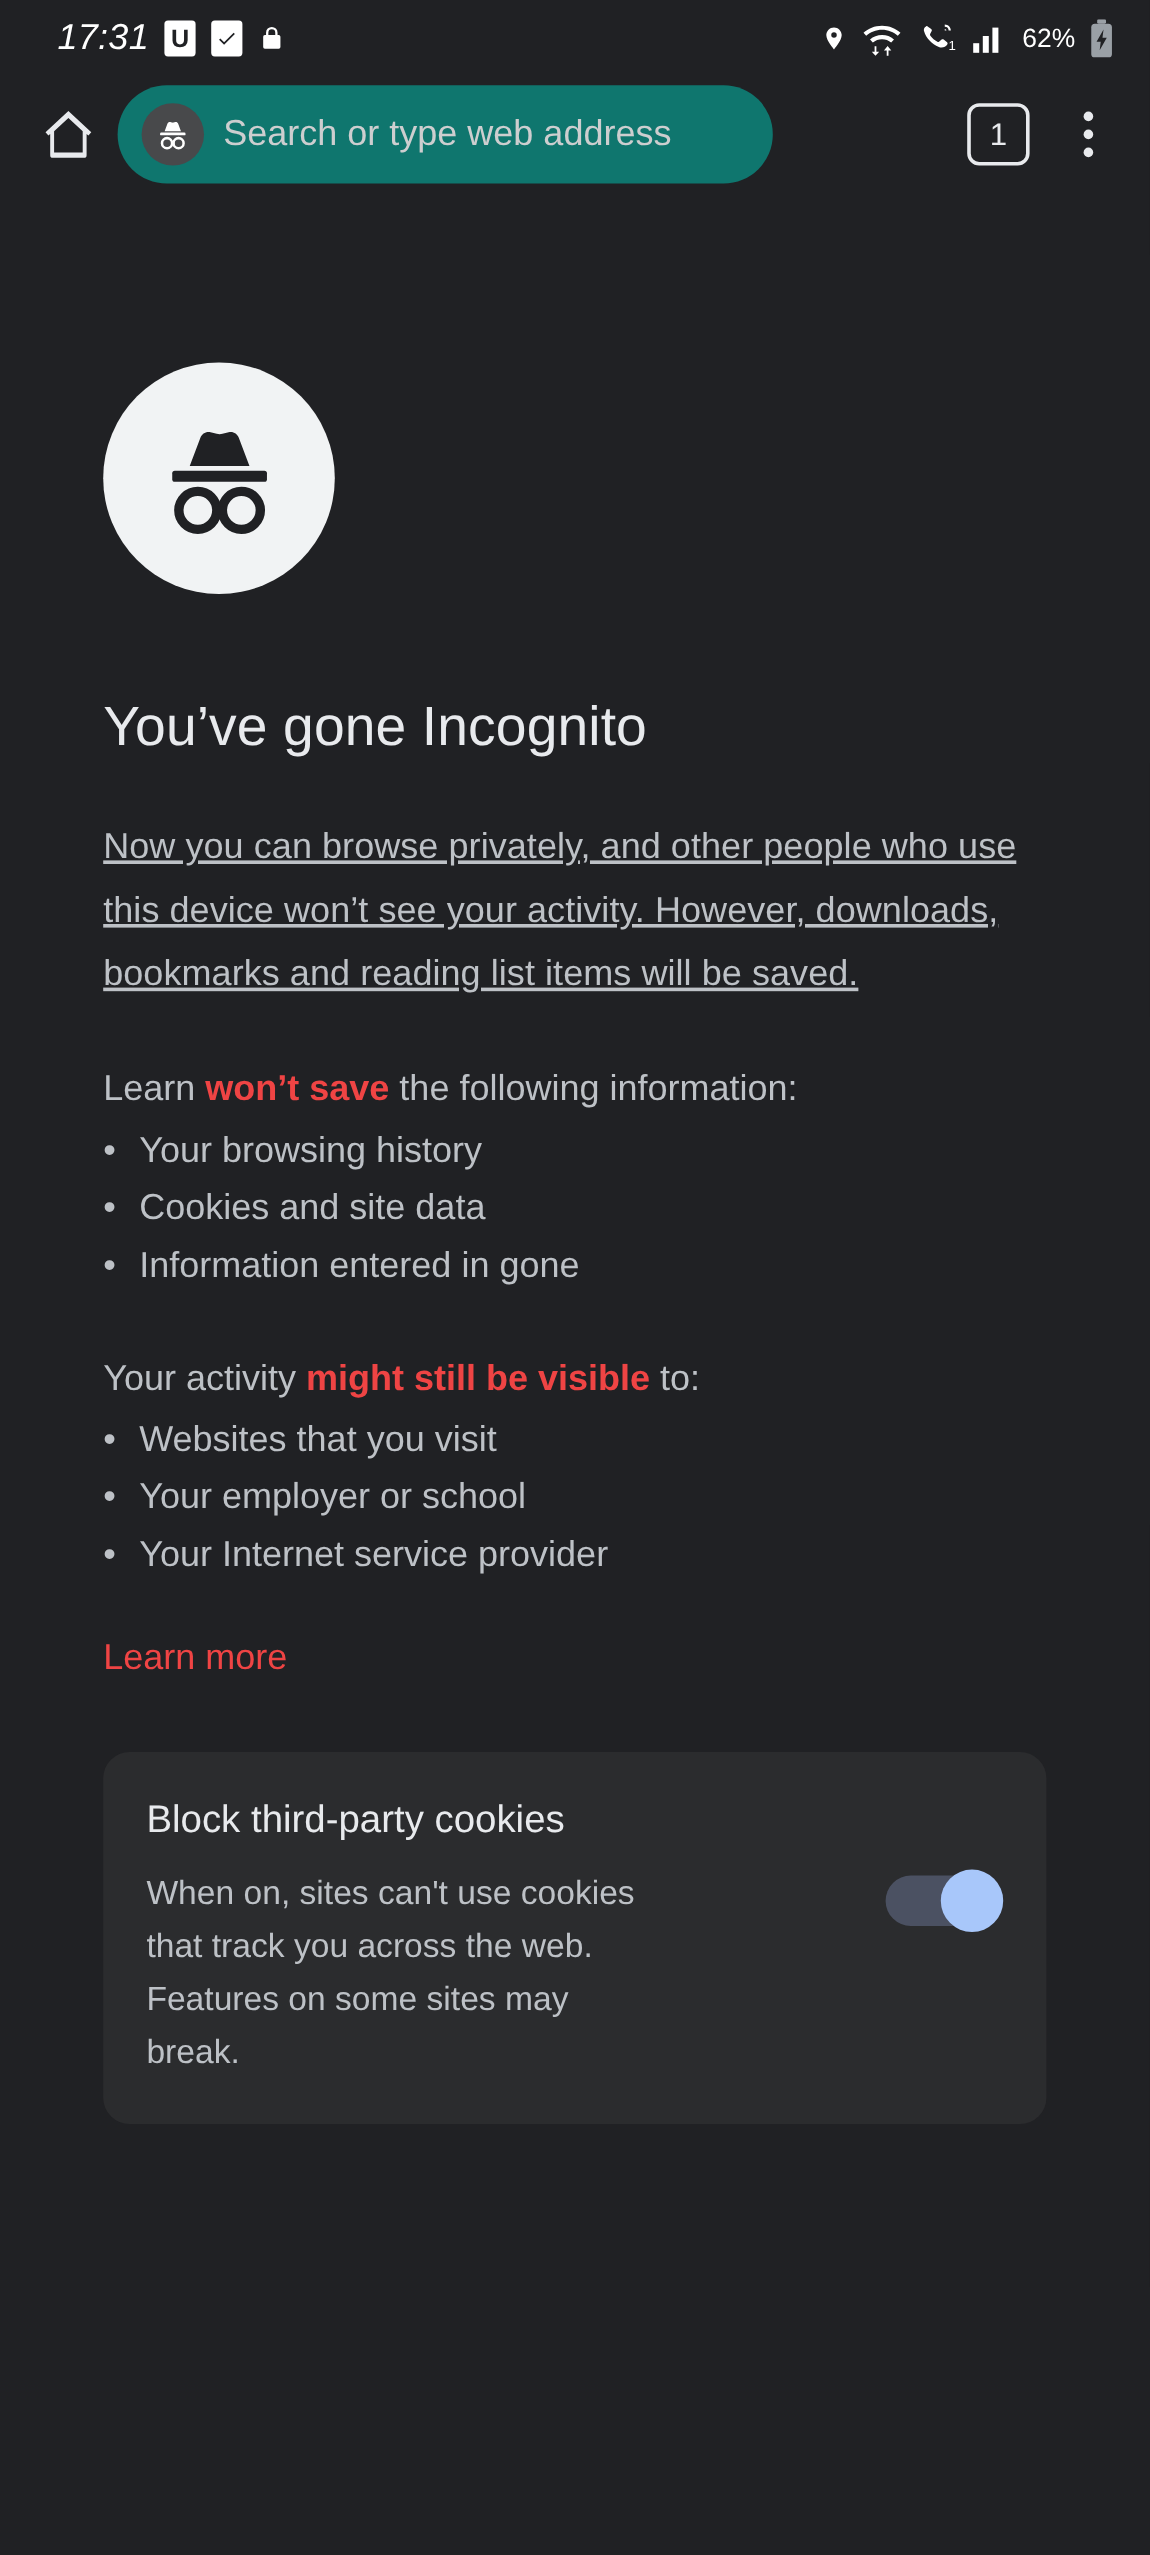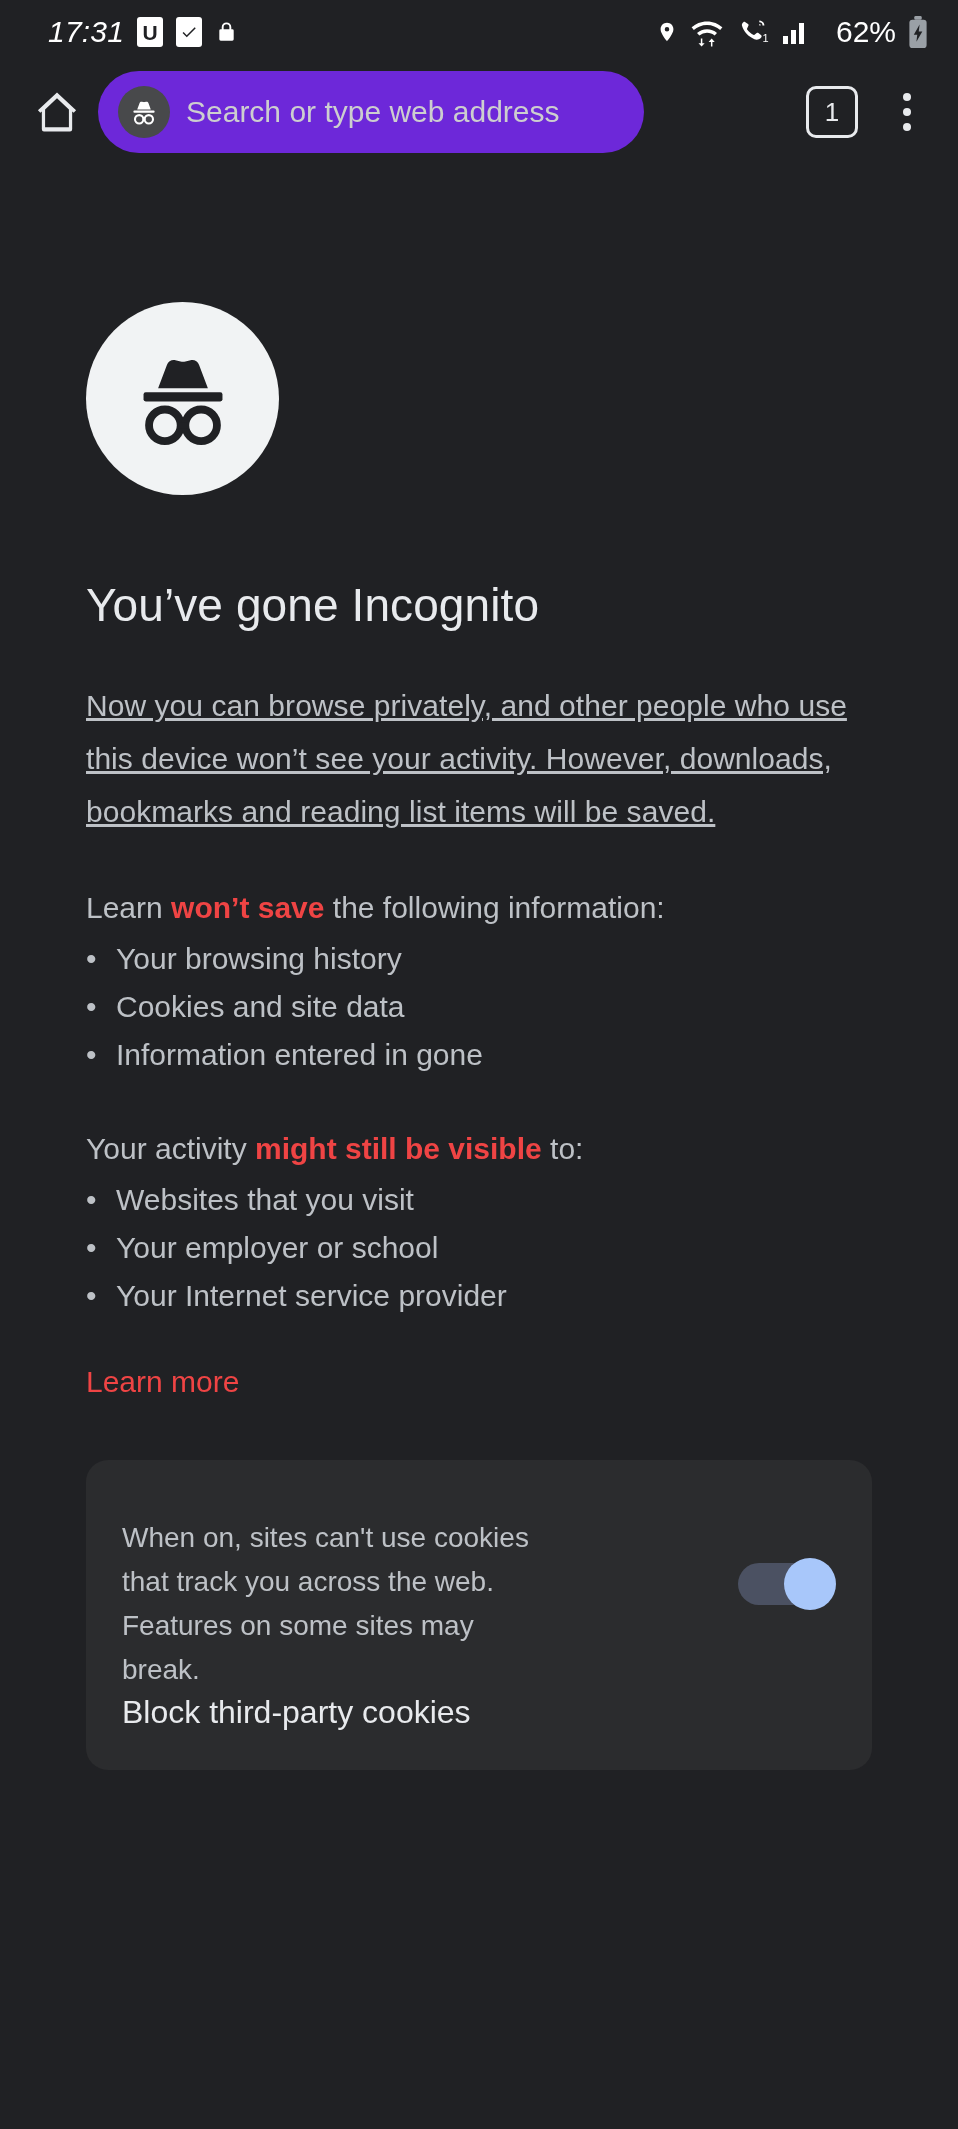--- a/index.html
+++ b/index.html
@@ -16,21 +16,21 @@
   #status-bar {
     position: absolute; top: 0; left: 0;
     width: 958px; height: 64px;
     display: flex; align-items: center;
     padding: 0 30px 0 48px;
     color: #ffffff;
   }
   #status-left { display: flex; align-items: center; gap: 13px; }
   #status-right { margin-left: auto; display: flex; align-items: center; gap: 12px; }
   .status-clock { font-size: 30px; letter-spacing: 0.2px; line-height: 1; font-style: italic; }
-  .status-batt-text { font-size: 30px; line-height: 1; margin-left: 14px; text-align: right; }
+  .status-batt-text { font-size: 22px; line-height: 1; margin-left: 2px; text-align: right; }
 
   .badge-box {
     width: 26px; height: 30px;
     background: #ffffff; color: #202124;
     border-radius: 3px;
     display: flex; align-items: center; justify-content: center;
     font-size: 21px; font-weight: 700; line-height: 1;
   }
   .ico { display: inline-flex; align-items: center; justify-content: center; }
 
@@ -43,21 +43,21 @@
   }
   #home-button {
     width: 62px; height: 62px;
     display: flex; align-items: center; justify-content: center;
     flex: none;
   }
   #omnibox {
     margin-left: 10px;
     flex: none;
     width: 546px; height: 82px;
-    background: #6d28d9;
+    background: #0f766e;
     border-radius: 41px;
     display: flex; align-items: center;
     padding: 0 16px 0 20px;
     overflow: hidden;
   }
   #omnibox-badge {
     width: 52px; height: 52px; flex: none;
     border-radius: 50%;
     background: #48494b;
     display: flex; align-items: center; justify-content: center;
@@ -316,22 +316,22 @@
         <span class="bullet-dot">•</span>
         <span>Your Internet service provider</span>
       </li>
     </ul>
   </div>
 
   <a id="learn-more" href="#">Learn more</a>
 
   <div id="cookie-card">
     <div id="cookie-card-text">
+      <div id="cookie-card-title">Block third-party cookies</div>
       <div id="cookie-card-desc">When on, sites can't use cookies that track you across the web. Features on some sites may break.</div>
-      <div id="cookie-card-title">Block third-party cookies</div>
     </div>
     <div id="cookie-toggle">
       <span id="cookie-toggle-track"></span>
       <span id="cookie-toggle-thumb"></span>
     </div>
   </div>
 
 </div>
 
 </body></html>

